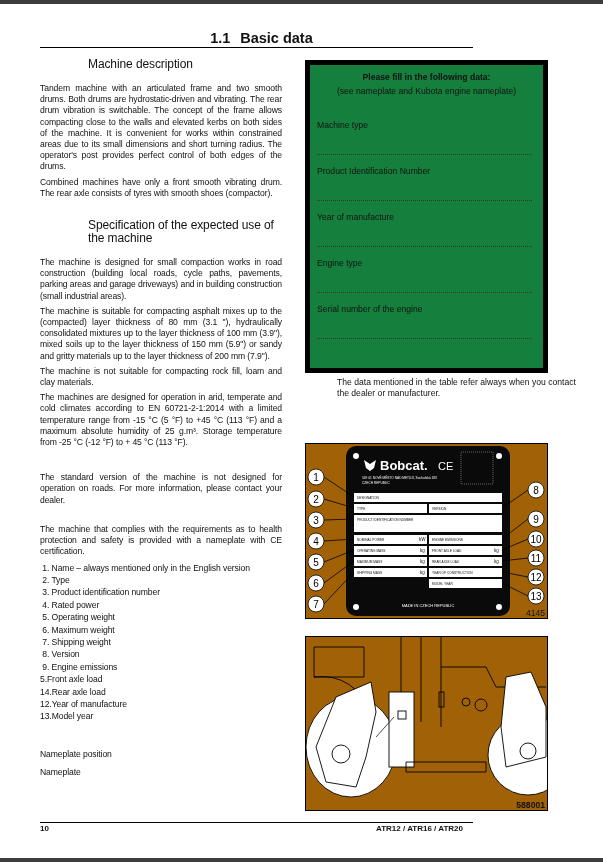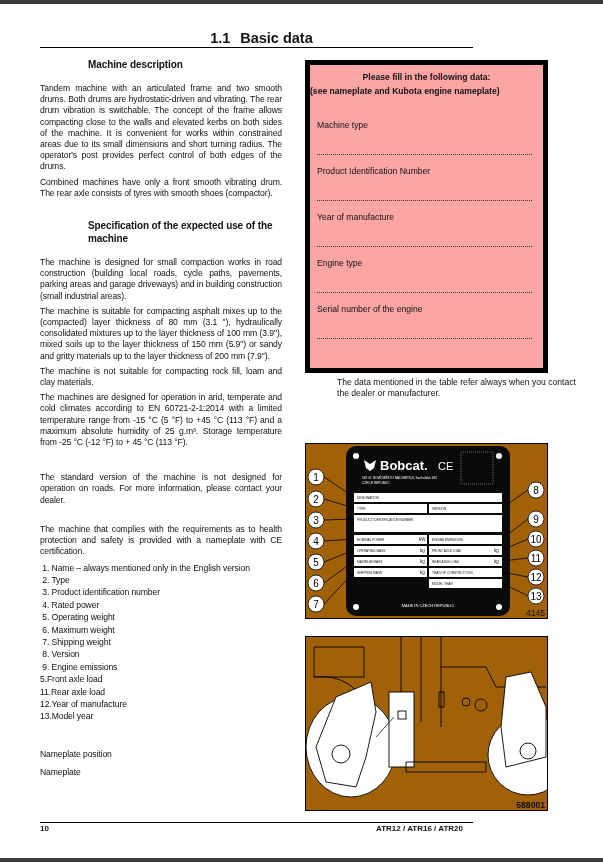--- a/index.html
+++ b/index.html
@@ -4,29 +4,29 @@
 <style>
   html, body { margin: 0; padding: 0; }
   body { width: 603px; height: 862px; background: #ffffff; position: relative; overflow: hidden;
          font-family: "Liberation Sans", "DejaVu Sans", sans-serif; color: #111; }
   .topbar { position: absolute; left: 0; top: 0; width: 603px; height: 4px; background: #3c3c3c; }
   .bottombar { position: absolute; left: 0; bottom: 0; width: 603px; height: 4px; background: #3c3c3c; }
   .title { position: absolute; left: 40px; top: 30px; width: 433px; border-bottom: 1.3px solid #000;
            font-weight: bold; font-size: 14.5px; padding-bottom: 1px; text-align: center; }
   .title .num { display: inline-block; width: 40px; }
   .col-left { position: absolute; left: 40px; top: 58px; width: 242px; font-size: 8.6px; line-height: 11.2px; letter-spacing: -0.1px; }
-  .col-left h2 { font-size: 10px; font-weight: bold; margin: 0 0 12px 0; line-height: 13px; padding-left: 48px; }
+  .col-left h2 { font-size: 12px; font-weight: normal; margin: 0 0 12px 0; line-height: 13px; padding-left: 48px; }
   .col-left p { margin: 0 0 4px 0; text-align: justify; }
   .col-left ol { list-style: none; margin: 4px 0 0 0; padding: 0; }
   .col-left ol li { line-height: 12.4px; }
   .label-line { margin: 0; line-height: 14px; }
 
-  .fillbox { position: absolute; left: 305px; top: 60px; width: 233px; height: 303px; border: 5px solid #000; background: #fca5a5; font-size: 8.6px; }
+  .fillbox { position: absolute; left: 305px; top: 60px; width: 233px; height: 303px; border: 5px solid #000; background: #15803d; font-size: 8.6px; }
   .fillbox .hdr1 { text-align: center; font-weight: bold; margin-top: 7px; }
-  .fillbox .hdr2 { text-align: left; margin-top: 4px; font-weight: bold; }
+  .fillbox .hdr2 { text-align: center; margin-top: 4px; }
   .fillbox .field { position: absolute; left: 7px; width: 215px; }
   .fillbox .dots { position: absolute; left: 7px; width: 215px; border-top: 1px dotted #333; height: 0; }
 
   .note { position: absolute; left: 305px; top: 377px; width: 245px; font-size: 8.6px; line-height: 11px; margin-left: 32px; }
 
   .fig { position: absolute; border: 1px solid #000; background: #a16207; text-align: right; }
   .fig1 { left: 305px; top: 443px; width: 241px; height: 174px; }
   .fig2 { left: 305px; top: 636px; width: 241px; height: 173px; }
   .fig .figno { position: absolute; right: 2px; bottom: 0px; font-size: 8.6px; font-weight: bold; }
   .fig1 .figno { font-weight: normal; }
@@ -61,21 +61,21 @@
     <li style="white-space:pre"> 1. Name – always mentioned only in the English version</li>
     <li style="white-space:pre"> 2. Type</li>
     <li style="white-space:pre"> 3. Product identification number</li>
     <li style="white-space:pre"> 4. Rated power</li>
     <li style="white-space:pre"> 5. Operating weight</li>
     <li style="white-space:pre"> 6. Maximum weight</li>
     <li style="white-space:pre"> 7. Shipping weight</li>
     <li style="white-space:pre"> 8. Version</li>
     <li style="white-space:pre"> 9. Engine emissions</li>
     <li style="white-space:pre">5.Front axle load</li>
-    <li style="white-space:pre">11.Rear axle load</li>
+    <li style="white-space:pre">14.Rear axle load</li>
     <li style="white-space:pre">12.Year of manufacture</li>
     <li style="white-space:pre">13.Model year</li>
   </ol>
   <div style="height:24px"></div>
   <p class="label-line">Nameplate position</p>
   <p class="label-line" style="margin-top:2px">Nameplate</p>
 </div>
 
 <div class="fillbox">
   <div class="hdr1">Please fill in the following data:</div>

